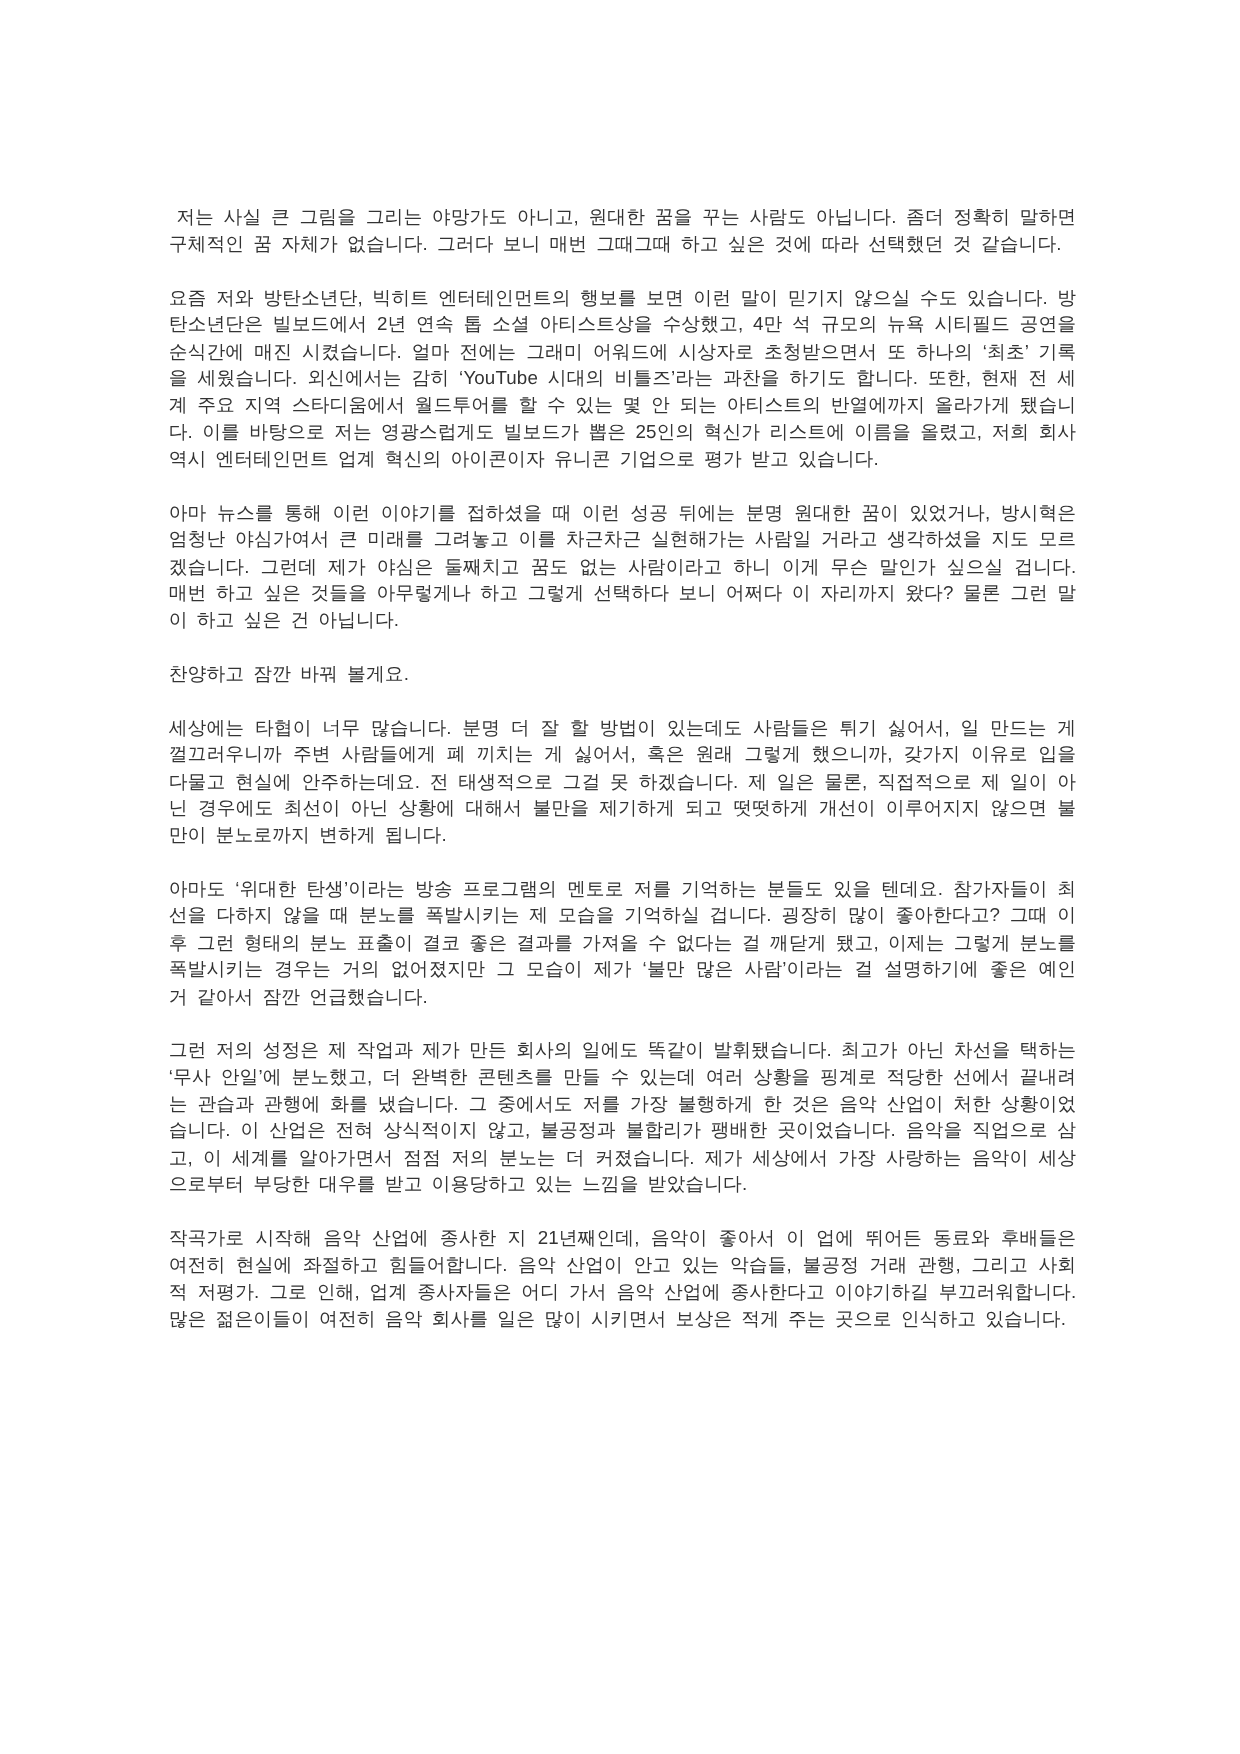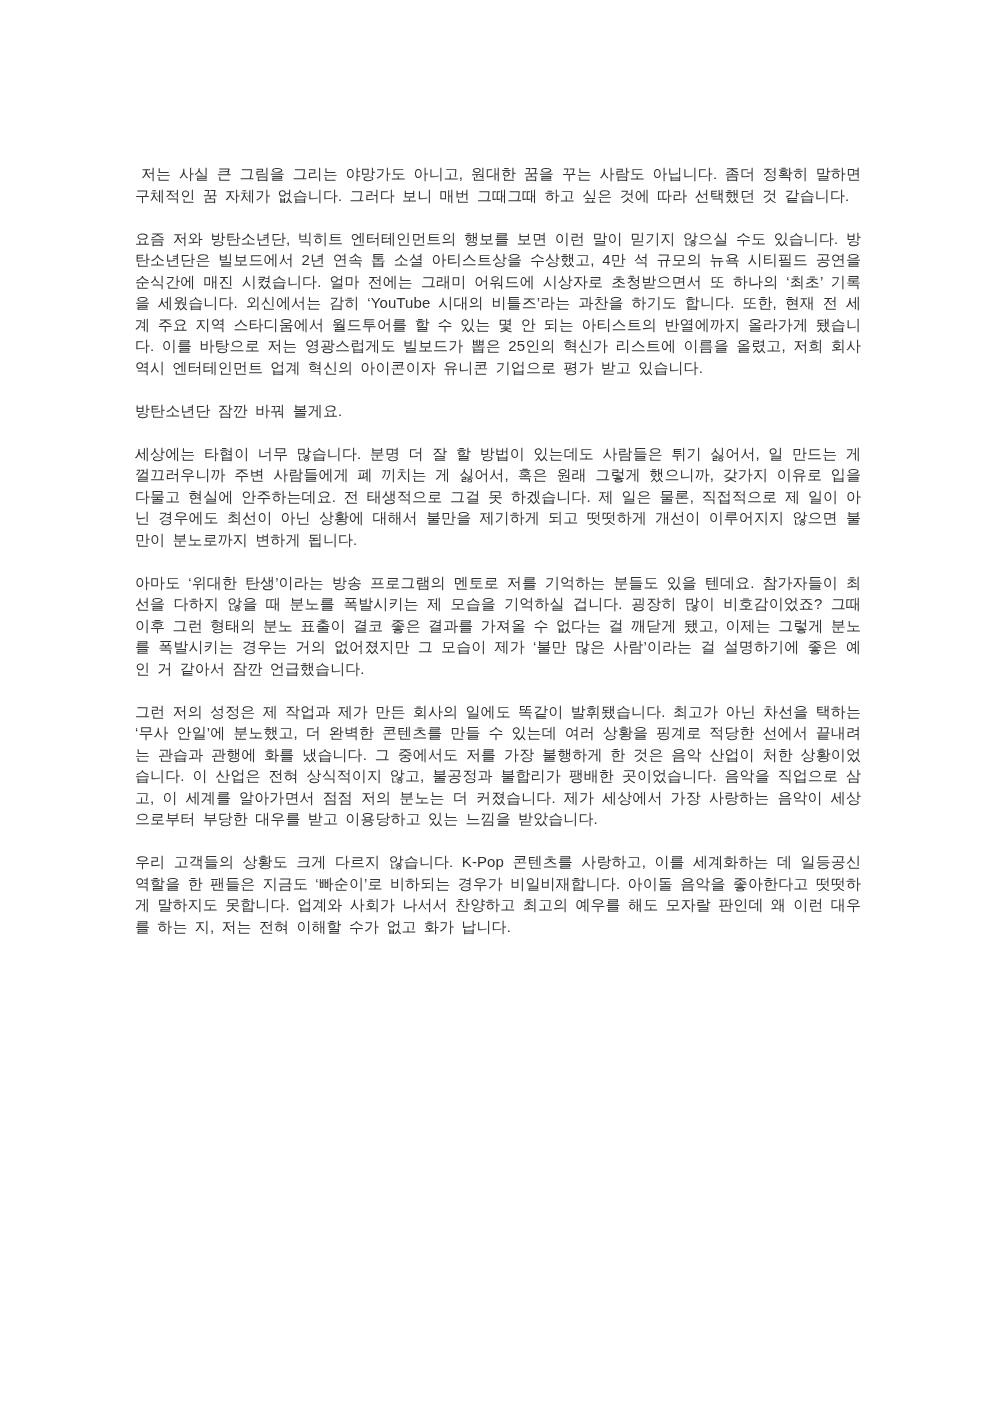--- a/index.html
+++ b/index.html
@@ -39,19 +39,20 @@
     text-indent: 6px;
   }
 </style>
 </head>
 <body>
 
 <div class="page">
   <main class="doc-content">
     <p class="first">저는 사실 큰 그림을 그리는 야망가도 아니고, 원대한 꿈을 꾸는 사람도 아닙니다. 좀더 정확히 말하면 구체적인 꿈 자체가 없습니다. 그러다 보니 매번 그때그때 하고 싶은 것에 따라 선택했던 것 같습니다.</p>
     <p>요즘 저와 방탄소년단, 빅히트 엔터테인먼트의 행보를 보면 이런 말이 믿기지 않으실 수도 있습니다. 방탄소년단은 빌보드에서 2년 연속 톱 소셜 아티스트상을 수상했고, 4만 석 규모의 뉴욕 시티필드 공연을 순식간에 매진 시켰습니다. 얼마 전에는 그래미 어워드에 시상자로 초청받으면서 또 하나의 ‘최초’ 기록을 세웠습니다. 외신에서는 감히 ‘YouTube 시대의 비틀즈’라는 과찬을 하기도 합니다. 또한, 현재 전 세계 주요 지역 스타디움에서 월드투어를 할 수 있는 몇 안 되는 아티스트의 반열에까지 올라가게 됐습니다. 이를 바탕으로 저는 영광스럽게도 빌보드가 뽑은 25인의 혁신가 리스트에 이름을 올렸고, 저희 회사 역시 엔터테인먼트 업계 혁신의 아이콘이자 유니콘 기업으로 평가 받고 있습니다.</p>
-    <p>방탄소년단 잠깐 바꿔 볼게요.</p>
+    <p>아마 뉴스를 통해 이런 이야기를 접하셨을 때 이런 성공 뒤에는 분명 원대한 꿈이 있었거나, 방시혁은 엄청난 야심가여서 큰 미래를 그려놓고 이를 차근차근 실현해가는 사람일 거라고 생각하셨을 지도 모르겠습니다. 그런데 제가 야심은 둘째치고 꿈도 없는 사람이라고 하니 이게 무슨 말인가 싶으실 겁니다. 매번 하고 싶은 것들을 아무렇게나 하고 그렇게 선택하다 보니 어쩌다 이 자리까지 왔다? 물론 그런 말이 하고 싶은 건 아닙니다.</p>
+    <p>찬양하고 잠깐 바꿔 볼게요.</p>
     <p>세상에는 타협이 너무 많습니다. 분명 더 잘 할 방법이 있는데도 사람들은 튀기 싫어서, 일 만드는 게 껄끄러우니까 주변 사람들에게 폐 끼치는 게 싫어서, 혹은 원래 그렇게 했으니까, 갖가지 이유로 입을 다물고 현실에 안주하는데요. 전 태생적으로 그걸 못 하겠습니다. 제 일은 물론, 직접적으로 제 일이 아닌 경우에도 최선이 아닌 상황에 대해서 불만을 제기하게 되고 떳떳하게 개선이 이루어지지 않으면 불만이 분노로까지 변하게 됩니다.</p>
-    <p>아마도 ‘위대한 탄생’이라는 방송 프로그램의 멘토로 저를 기억하는 분들도 있을 텐데요. 참가자들이 최선을 다하지 않을 때 분노를 폭발시키는 제 모습을 기억하실 겁니다. 굉장히 많이 비호감이었죠? 그때 이후 그런 형태의 분노 표출이 결코 좋은 결과를 가져올 수 없다는 걸 깨닫게 됐고, 이제는 그렇게 분노를 폭발시키는 경우는 거의 없어졌지만 그 모습이 제가 ‘불만 많은 사람’이라는 걸 설명하기에 좋은 예인 거 같아서 잠깐 언급했습니다.</p>
+    <p>아마도 ‘위대한 탄생’이라는 방송 프로그램의 멘토로 저를 기억하는 분들도 있을 텐데요. 참가자들이 최선을 다하지 않을 때 분노를 폭발시키는 제 모습을 기억하실 겁니다. 굉장히 많이 좋아한다고? 그때 이후 그런 형태의 분노 표출이 결코 좋은 결과를 가져올 수 없다는 걸 깨닫게 됐고, 이제는 그렇게 분노를 폭발시키는 경우는 거의 없어졌지만 그 모습이 제가 ‘불만 많은 사람’이라는 걸 설명하기에 좋은 예인 거 같아서 잠깐 언급했습니다.</p>
     <p>그런 저의 성정은 제 작업과 제가 만든 회사의 일에도 똑같이 발휘됐습니다. 최고가 아닌 차선을 택하는 ‘무사 안일’에 분노했고, 더 완벽한 콘텐츠를 만들 수 있는데 여러 상황을 핑계로 적당한 선에서 끝내려는 관습과 관행에 화를 냈습니다. 그 중에서도 저를 가장 불행하게 한 것은 음악 산업이 처한 상황이었습니다. 이 산업은 전혀 상식적이지 않고, 불공정과 불합리가 팽배한 곳이었습니다. 음악을 직업으로 삼고, 이 세계를 알아가면서 점점 저의 분노는 더 커졌습니다. 제가 세상에서 가장 사랑하는 음악이 세상으로부터 부당한 대우를 받고 이용당하고 있는 느낌을 받았습니다.</p>
-    <p>우리 고객들의 상황도 크게 다르지 않습니다. K-Pop 콘텐츠를 사랑하고, 이를 세계화하는 데 일등공신 역할을 한 팬들은 지금도 ‘빠순이’로 비하되는 경우가 비일비재합니다. 아이돌 음악을 좋아한다고 떳떳하게 말하지도 못합니다. 업계와 사회가 나서서 찬양하고 최고의 예우를 해도 모자랄 판인데 왜 이런 대우를 하는 지, 저는 전혀 이해할 수가 없고 화가 납니다.</p>
+    <p>작곡가로 시작해 음악 산업에 종사한 지 21년째인데, 음악이 좋아서 이 업에 뛰어든 동료와 후배들은 여전히 현실에 좌절하고 힘들어합니다. 음악 산업이 안고 있는 악습들, 불공정 거래 관행, 그리고 사회적 저평가. 그로 인해, 업계 종사자들은 어디 가서 음악 산업에 종사한다고 이야기하길 부끄러워합니다. 많은 젊은이들이 여전히 음악 회사를 일은 많이 시키면서 보상은 적게 주는 곳으로 인식하고 있습니다.</p>
   </main>
 </div>
 
 </body></html>

